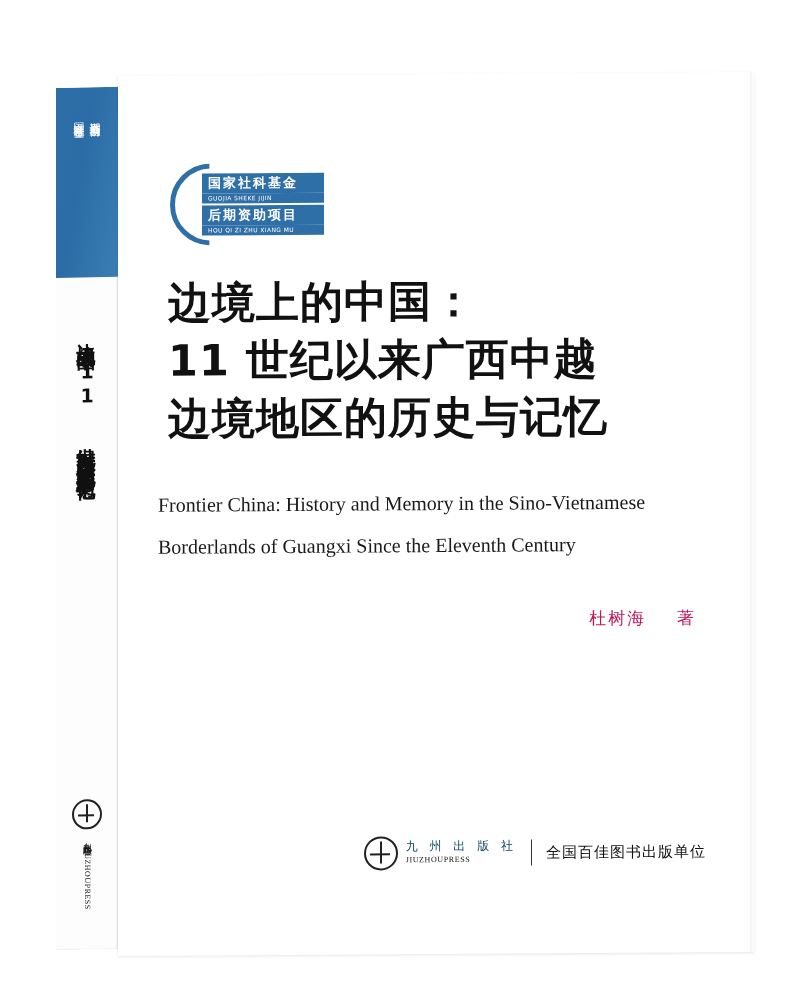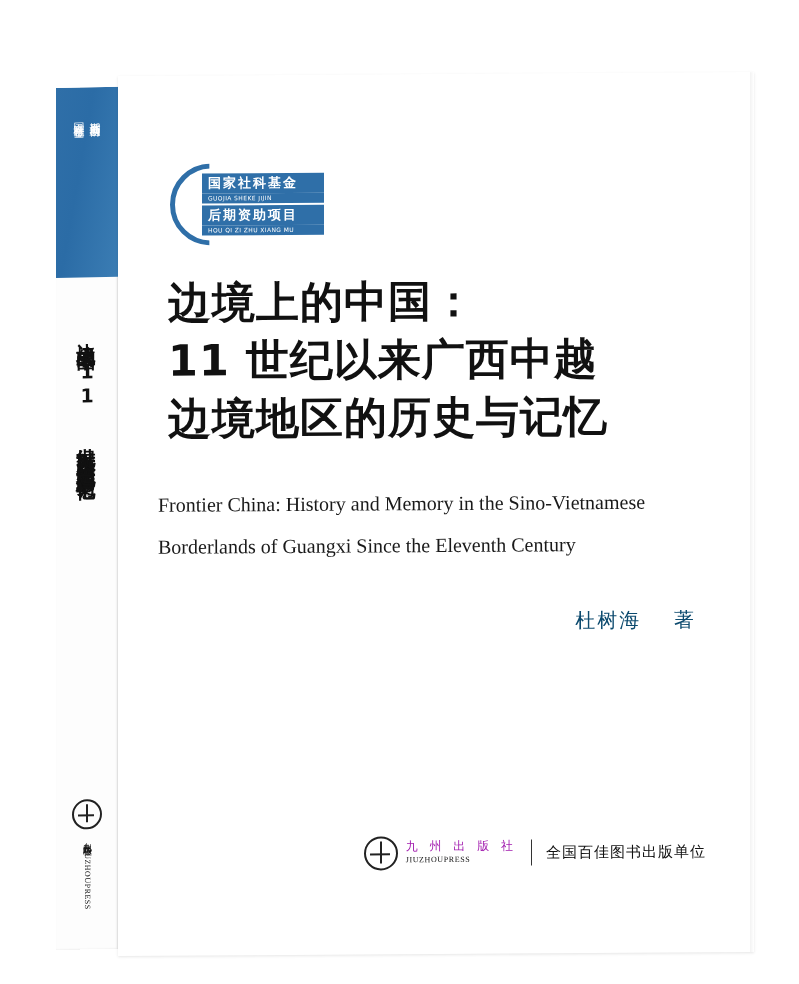--- a/index.html
+++ b/index.html
@@ -202,23 +202,23 @@
     font-family: "Liberation Serif", serif;
     font-size: 20px;
     line-height: 42px;
     color: #1a1a1a;
   }
   #author {
     position: absolute;
     right: 58px;
     top: 534px;
     font-family: "DejaVu Sans", sans-serif;
-    font-size: 20px;
+    font-size: 17px;
     letter-spacing: 2px;
-    color: #0c4a6e;
+    color: #be185d;
   }
   #author .sep { display: inline-block; width: 16px; }
 
   
   #publisher {
     position: absolute;
     right: 48px;
     bottom: 84px;
     display: flex;
     align-items: center;
@@ -245,21 +245,21 @@
     left: 4px; top: 50%;
     width: 20px; height: 2px;
     background: #222;
   }
   #publisher .ptext {
     line-height: 13px;
   }
   #publisher .pcn {
     font-size: 12px;
     letter-spacing: 4px;
-    color: #a21caf;
+    color: #0c4a6e;
     font-family: "DejaVu Sans", sans-serif;
   }
   #publisher .pen {
     font-size: 8px;
     letter-spacing: 0.6px;
     color: #111;
     font-family: "Liberation Serif", serif;
   }
   #publisher .divider {
     width: 1px;

